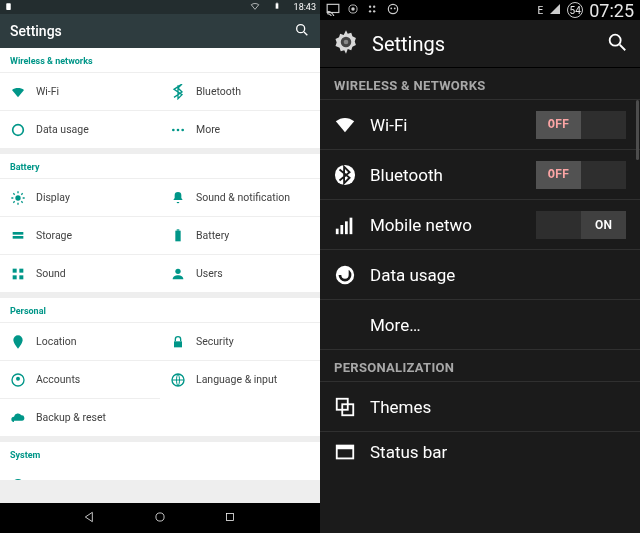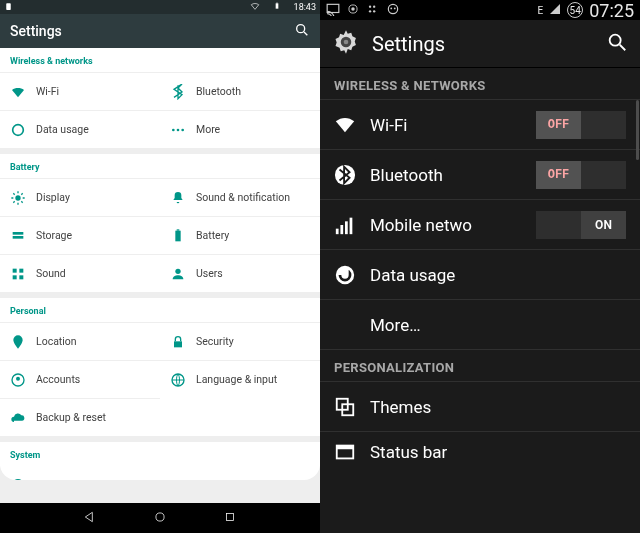--- a/index.html
+++ b/index.html
@@ -356,21 +356,21 @@
           <span class="l-icon">
               <svg viewBox="0 0 24 24">
                 <path d="M6 18a4 4 0 010-8 6 6 0 0111-2 4 4 0 011 8H6z"></path>
               </svg>
             </span>
           <span>Backup &amp; reset</span>
         </div>
       </div>
     </div>
 
-    <div class="l-section" style="margin-bottom:0;border-radius:16px;">
+    <div class="l-section" style="margin-bottom:0;">
       <div class="l-section-header">System</div>
       <div class="l-grid" style="height:14px; overflow:hidden;">
         <div class="l-cell no-top">
           <span class="l-icon">
               <svg viewBox="0 0 24 24">
                 <circle cx="12" cy="12" r="8" fill="none" stroke="#009688" stroke-width="2"></circle>
               </svg>
             </span>
         </div>
       </div>

